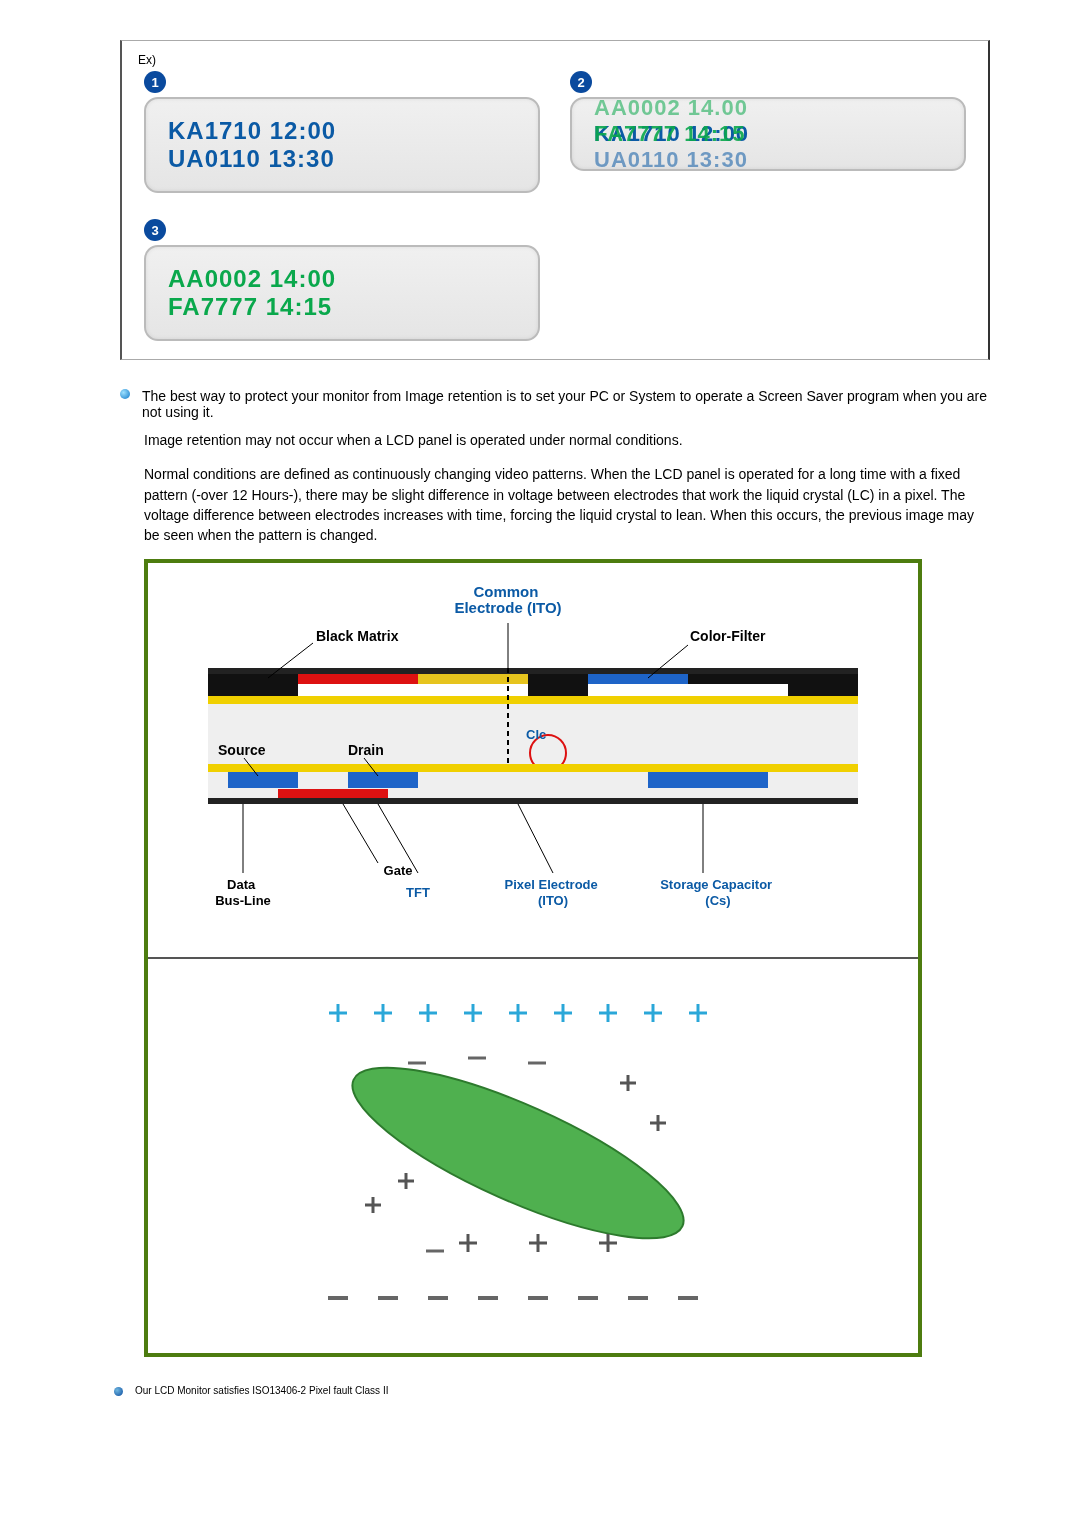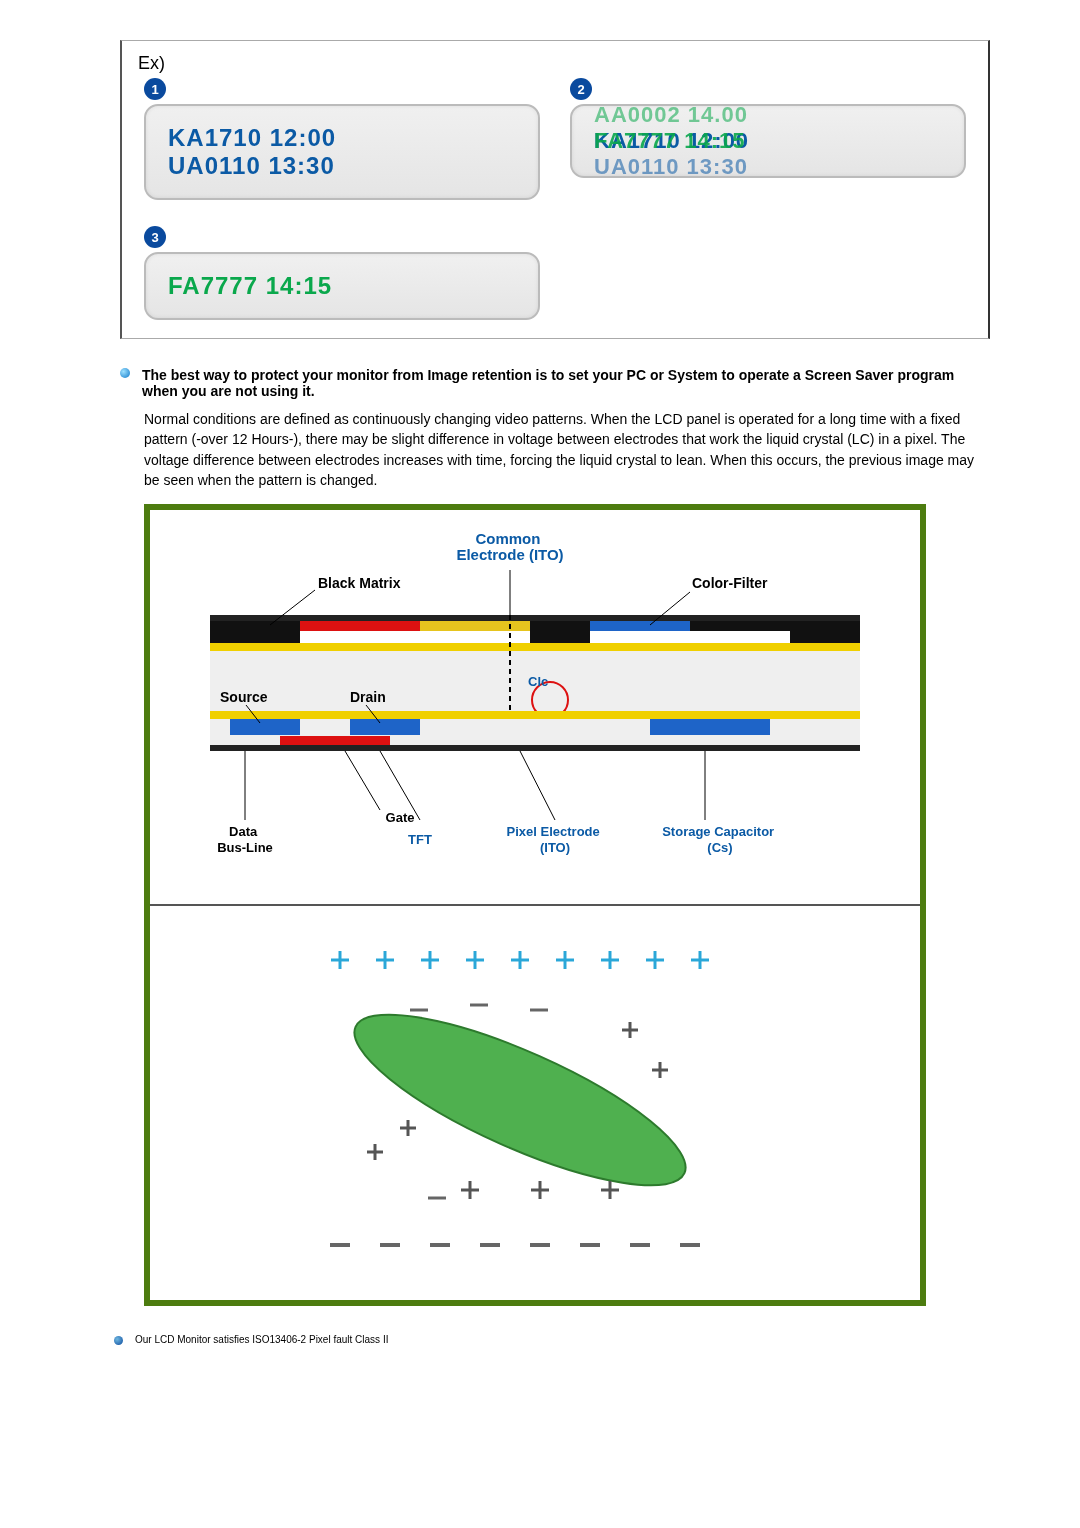--- a/index.html
+++ b/index.html
@@ -16,21 +16,21 @@
   .example-box {
     border: 1px solid #aaa;
     border-left: 2px solid #555;
     border-right: 2px solid #333;
     padding: 10px 12px 18px 12px;
     margin-bottom: 28px;
     background: #fff;
     position: relative;
   }
   .ex-label {
-    font-size: 18px;
+    font-size: 12px;
     margin: 2px 0 4px 4px;
   }
   .ex-grid {
     display: grid;
     grid-template-columns: 1fr 1fr;
     column-gap: 30px;
     row-gap: 26px;
     padding: 0 10px;
   }
   .panel-group {
@@ -100,34 +100,34 @@
     position: relative;
     top: 1px;
   }
   .bullet.small {
     width:9px; height:9px;
     background: radial-gradient(circle at 35% 35%, #6fb7e0, #0a4a9e);
   }
   .sect-title {
     display: flex;
     align-items: flex-start;
-    font-weight: bold;
+    font-weight: normal;
     font-size: 14px;
     margin-bottom: 10px;
   }
   .sect-title .text { flex:1; }
   .body-block {
     margin-left: 24px;
     line-height: 1.45;
     font-size: 14px;
   }
   .body-block p { margin: 0 0 14px 0; }
 
   .diagram-box {
-    border: 6px solid #4d7c0f;
+    border: 4px solid #4d7c0f;
     margin: 10px 0 28px 24px;
     background: #fff;
     padding: 0;
     width: 770px;
   }
   .diagram-box svg { display:block; }
 
   .footer-line {
     display:flex;
     align-items:center;
@@ -162,33 +162,35 @@
             <span class="overlay">FA7777  14:15</span>
           </div>
           <div class="ghost-line ghost-bottom">UA0110  13:30</div>
 
         </div>
       </div>
 
       <div class="panel-group">
         <span class="circle-num">3</span>
         <div class="display-panel">
+          <div class="panel-text green-text">AA0002  14:00</div>
           <div class="panel-text green-text">FA7777  14:15</div>
         </div>
       </div>
       <div></div>
     </div>
   </div>
 
   <div class="sect-title">
     <span class="bullet"></span>
     <span class="text">The best way to protect your monitor from Image retention is to set your PC or System to operate a Screen Saver program when you are not using it.</span>
   </div>
 
   <div class="body-block">
+    <p>Image retention may not occur when a LCD panel is operated under normal conditions.</p>
     <p>Normal conditions are defined as continuously changing video patterns. When the LCD panel is operated for a long time with a fixed pattern (-over 12 Hours-), there may be slight difference in voltage between electrodes that work the liquid crystal (LC) in a pixel. The voltage difference between electrodes increases with time, forcing the liquid crystal to lean. When this occurs, the previous image may be seen when the pattern is changed.</p>
   </div>
 
   <div class="diagram-box">
     <svg viewBox="0 0 770 790" width="770" height="790">
 
       <rect x="60" y="105" width="650" height="6" fill="#222"></rect>
 
       <rect x="60" y="111" width="90" height="22" fill="#111"></rect>
       <rect x="380" y="111" width="60" height="22" fill="#111"></rect>

